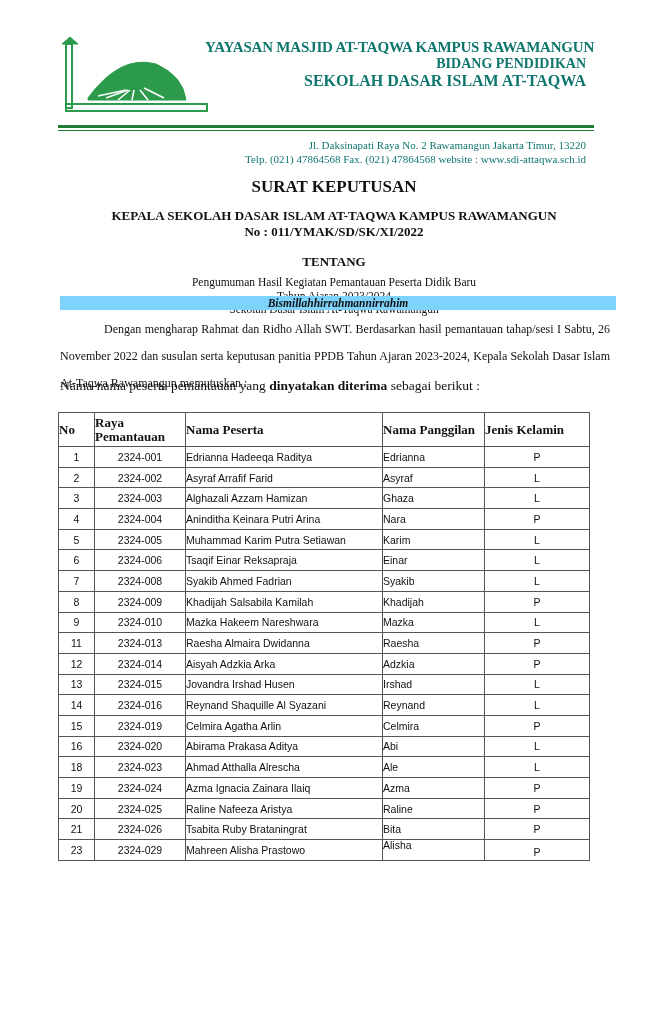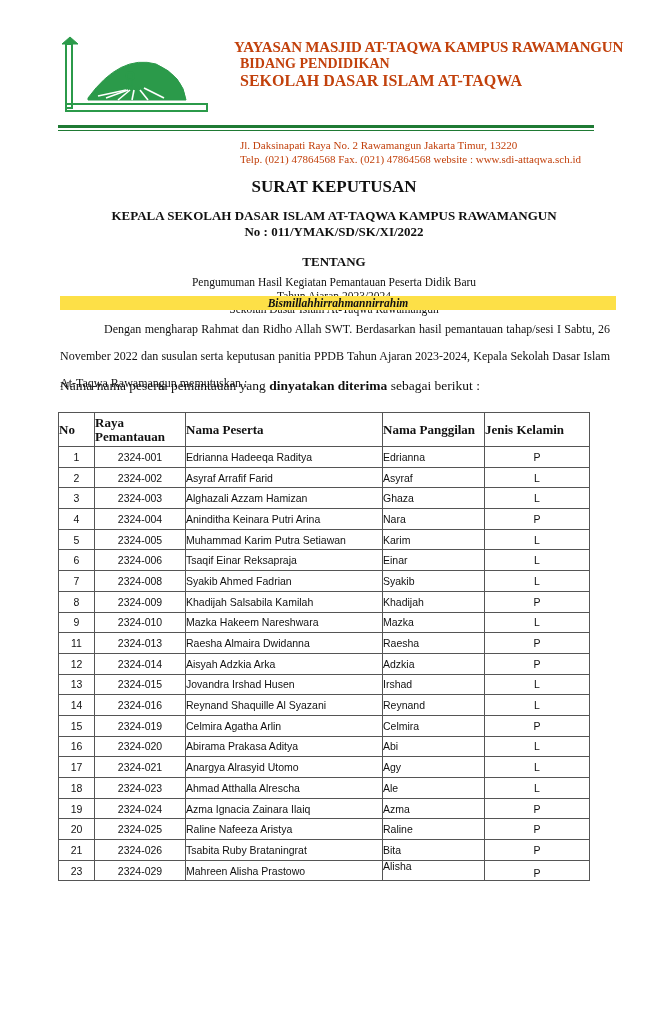--- a/index.html
+++ b/index.html
@@ -1,31 +1,31 @@
 <!DOCTYPE html>
 <html><head>
 <meta charset="utf-8">
 <style>
   html, body { margin:0; padding:0; background:#ffffff; }
   body { width:670px; height:1024px; position:relative; overflow:hidden; font-family:"Liberation Serif", serif; color:#111; }
   .letterhead { position:absolute; left:58px; top:34px; width:536px; height:100px; }
   .logo { position:absolute; left:0; top:0; width:160px; height:96px; }
-  .lh-text { position:absolute; left:182px; top:4px; width:375px; text-align:left; color:#c2410c; }
+  .lh-text { position:absolute; left:153px; top:4px; width:375px; text-align:right; color:#0f766e; }
   .lh-1 { font-weight:bold; font-size:15px; letter-spacing:-0.2px; line-height:18px; white-space:nowrap; margin-left:-6px; }
   .lh-2 { font-size:14px; line-height:16px; font-weight:bold; }
   .lh-3 { font-size:16px; line-height:18px; font-weight:bold; }
   .lh-4 { font-size:11px; line-height:14px;margin-top:48px; }
   .lh-5 { font-size:11px; line-height:14px; white-space:nowrap; }
   .lh-rule { position:absolute; left:0; top:91px; width:536px; height:6px; border-top:3px solid #1f7a34; border-bottom:1.5px solid #1f7a34; box-sizing:border-box; }
   .center { position:absolute; left:58px; width:552px; text-align:center;margin-top:34px; }
   .title { top:143px; font-weight:bold; font-size:17px; }
   .sub1 { top:174px; font-weight:bold; font-size:13px; line-height:16px; }
   .tentang { top:220px; font-weight:bold; font-size:13px; }
   .about { top:242px; font-size:11.5px; line-height:13.5px; }
-  .bism { position:absolute; left:60px; top:296px; width:556px; height:14px; background:#fde047; text-align:center; font-weight:bold; font-style:italic; font-size:11.5px; line-height:14px; }
+  .bism { position:absolute; left:60px; top:296px; width:556px; height:14px; background:#7dd3fc; text-align:center; font-weight:bold; font-style:italic; font-size:11.5px; line-height:14px; }
   .para { position:absolute; left:60px; top:316px; width:550px; font-size:12px; line-height:27px; text-align:justify; }
   .para .indent { display:inline-block; width:44px; }
   .lead { position:absolute; left:60px; top:377px; width:550px; font-size:13.5px; line-height:18px; }
   table.list { position:absolute; left:58px; top:412px; width:532px; border-collapse:collapse; }
   table.list th, table.list td { border:1px solid #555; padding:0; }
   table.list th { font-family:"Liberation Serif", serif; font-weight:bold; font-size:13px; line-height:14px; height:33px; text-align:left; }
   table.list td { height:19.7px; font-size:10.5px; font-family:"Liberation Sans", sans-serif; }
   td.no { font-family:"Liberation Serif", serif; font-size:13px; text-align:center; width:35px; }
   td.nomor { text-align:center; width:90px; }
   td.nama { padding-left:5px; width:196px; }
@@ -197,27 +197,20 @@
         <td class="jk"><span>P</span></td>
       </tr>
       <tr>
         <td class="no"><span>16</span></td>
         <td class="nomor"><span>2324-020</span></td>
         <td class="nama"><span>Abirama Prakasa Aditya</span></td>
         <td class="panggil"><span>Abi</span></td>
         <td class="jk"><span>L</span></td>
       </tr>
       <tr>
-        <td class="no"><span>17</span></td>
-        <td class="nomor"><span>2324-021</span></td>
-        <td class="nama"><span>Anargya Alrasyid Utomo</span></td>
-        <td class="panggil"><span>Agy</span></td>
-        <td class="jk"><span>L</span></td>
-      </tr>
-      <tr>
         <td class="no"><span>18</span></td>
         <td class="nomor"><span>2324-023</span></td>
         <td class="nama"><span>Ahmad Atthalla Alrescha</span></td>
         <td class="panggil"><span>Ale</span></td>
         <td class="jk"><span>L</span></td>
       </tr>
       <tr>
         <td class="no"><span>19</span></td>
         <td class="nomor"><span>2324-024</span></td>
         <td class="nama"><span>Azma Ignacia Zainara Ilaiq</span></td>

